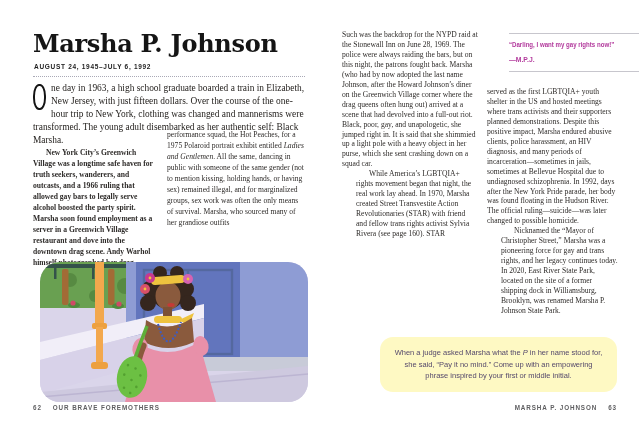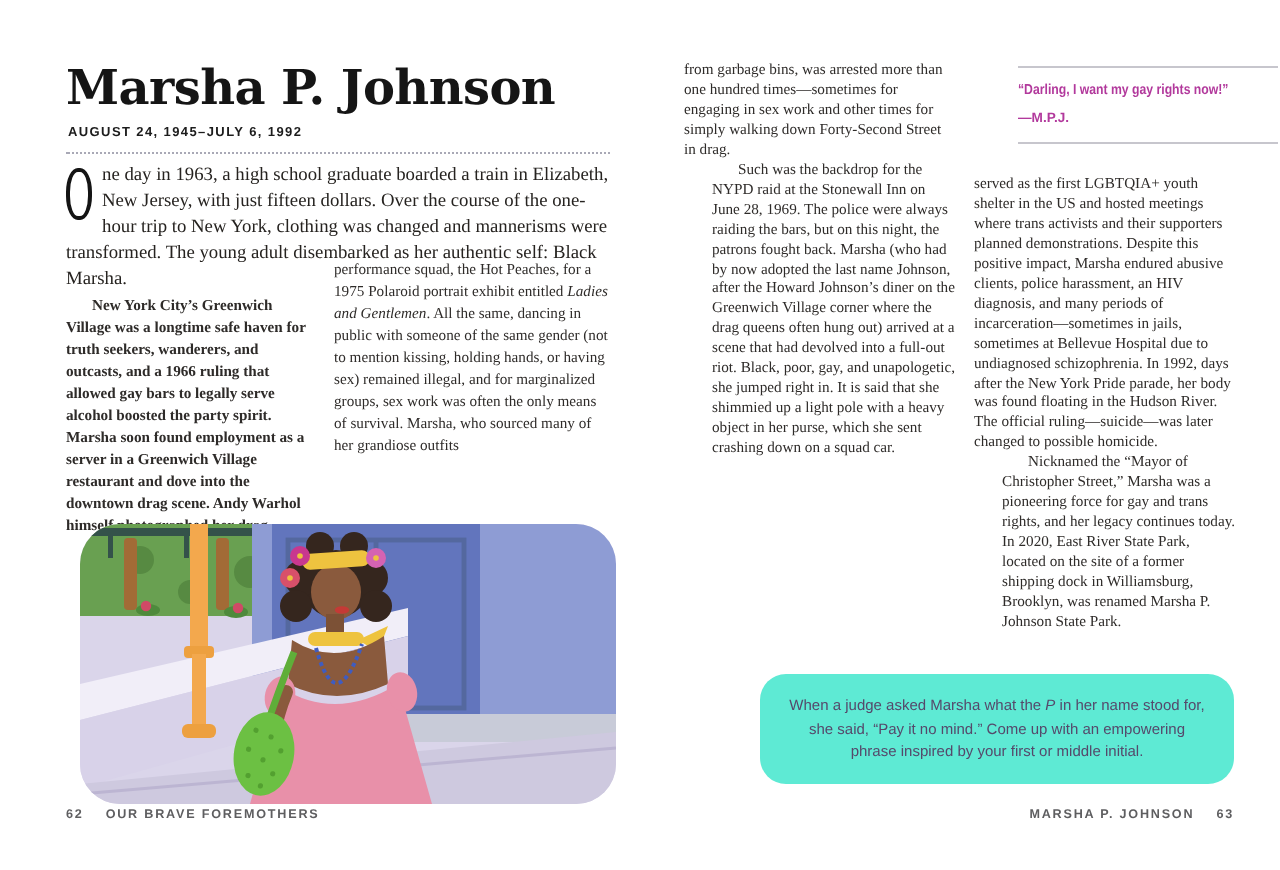--- a/index.html
+++ b/index.html
@@ -43,21 +43,21 @@
     font-family:"Liberation Sans", sans-serif;font-weight:700;
     font-size:7.2px;color:#b2399c;white-space:nowrap;
     transform:scaleX(0.85);transform-origin:left center;
   }
   .quote-attr{
     font-family:"Liberation Sans", sans-serif;font-weight:700;
     font-size:6.8px;color:#b2399c;margin-top:7px;
   }
   
   .callout{
-    background:#5eead4;border-radius:13px;box-sizing:border-box;
+    background:#fef9c3;border-radius:13px;box-sizing:border-box;
     font-family:"Liberation Sans", sans-serif;font-size:7.5px;
     line-height:11.6px;color:#55496b;text-align:center;
     padding:10px 13px;
   }
   
   .footer{
     font-family:"Liberation Sans", sans-serif;font-weight:700;
     font-size:6.3px;letter-spacing:0.9px;color:#5e5e60;
     display:flex;gap:11px;align-items:baseline;
   }
@@ -190,22 +190,22 @@
     </g>
   </g>
 </svg>
 
 <div class="abs footer" style="left:33px;top:404px;">
   <span>62</span>
   <span>OUR BRAVE FOREMOTHERS</span>
 </div>
 
 <div class="abs col rightcol" style="left:342px;top:30px;width:136px;">
-  <p>from garbage bins, was arrested more than one hundred times—sometimes for engaging in sex work and other times for simply walking down Forty-Second Street in drag.</p>
   <p>Such was the backdrop for the NYPD raid at the Stonewall Inn on June 28, 1969. The police were always raiding the bars, but on this night, the patrons fought back. Marsha (who had by now adopted the last name Johnson, after the Howard Johnson’s diner on the Greenwich Village corner where the drag queens often hung out) arrived at a scene that had devolved into a full-out riot. Black, poor, gay, and unapologetic, she jumped right in. It is said that she shimmied up a light pole with a heavy object in her purse, which she sent crashing down on a squad car.</p>
+  <p>While America’s LGBTQIA+ rights movement began that night, the real work lay ahead. In 1970, Marsha created Street Transvestite Action Revolutionaries (STAR) with friend and fellow trans rights activist Sylvia Rivera (see page 160). STAR</p>
 </div>
 
 <div class="abs quotebox" style="left:487px;top:33px;width:130px;">
   <div class="quote-line">“Darling, I want my gay rights now!”</div>
   <div class="quote-attr">—M.P.J.</div>
 </div>
 
 <div class="abs col rightcol" style="left:487px;top:87px;width:131px;">
   <p>served as the first LGBTQIA+ youth shelter in the US and hosted meetings where trans activists and their supporters planned demonstrations. Despite this positive impact, Marsha endured abusive clients, police harassment, an HIV diagnosis, and many periods of incarceration—sometimes in jails, sometimes at Bellevue Hospital due to undiagnosed schizophrenia. In 1992, days after the New York Pride parade, her body was found floating in the Hudson River. The official ruling—suicide—was later changed to possible homicide.</p>
   <p>Nicknamed the “Mayor of Christopher Street,” Marsha was a pioneering force for gay and trans rights, and her legacy continues today. In 2020, East River State Park, located on the site of a former shipping dock in Williamsburg, Brooklyn, was renamed Marsha P. Johnson State Park.</p>

